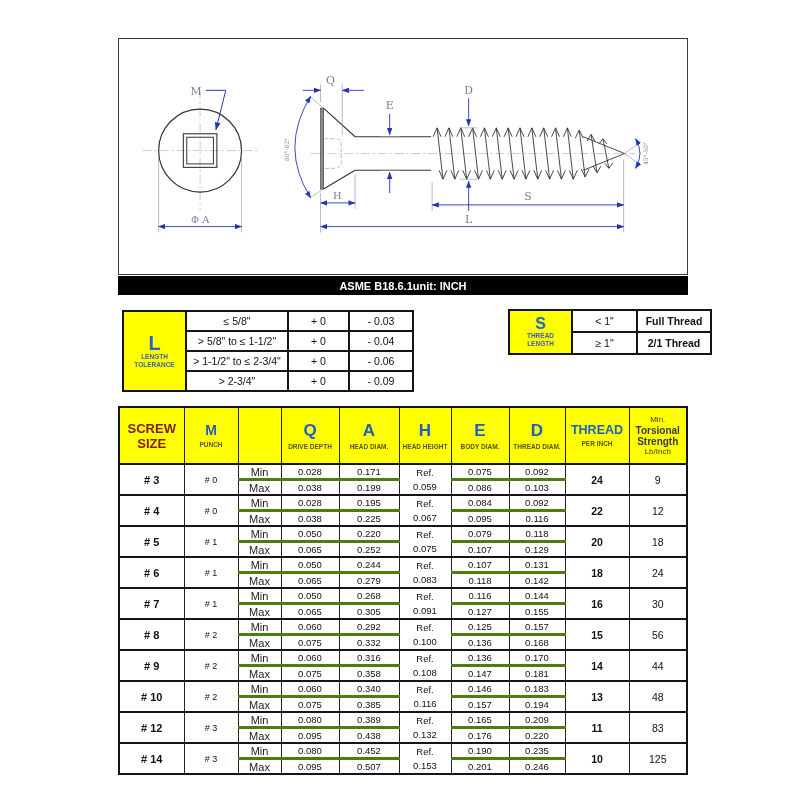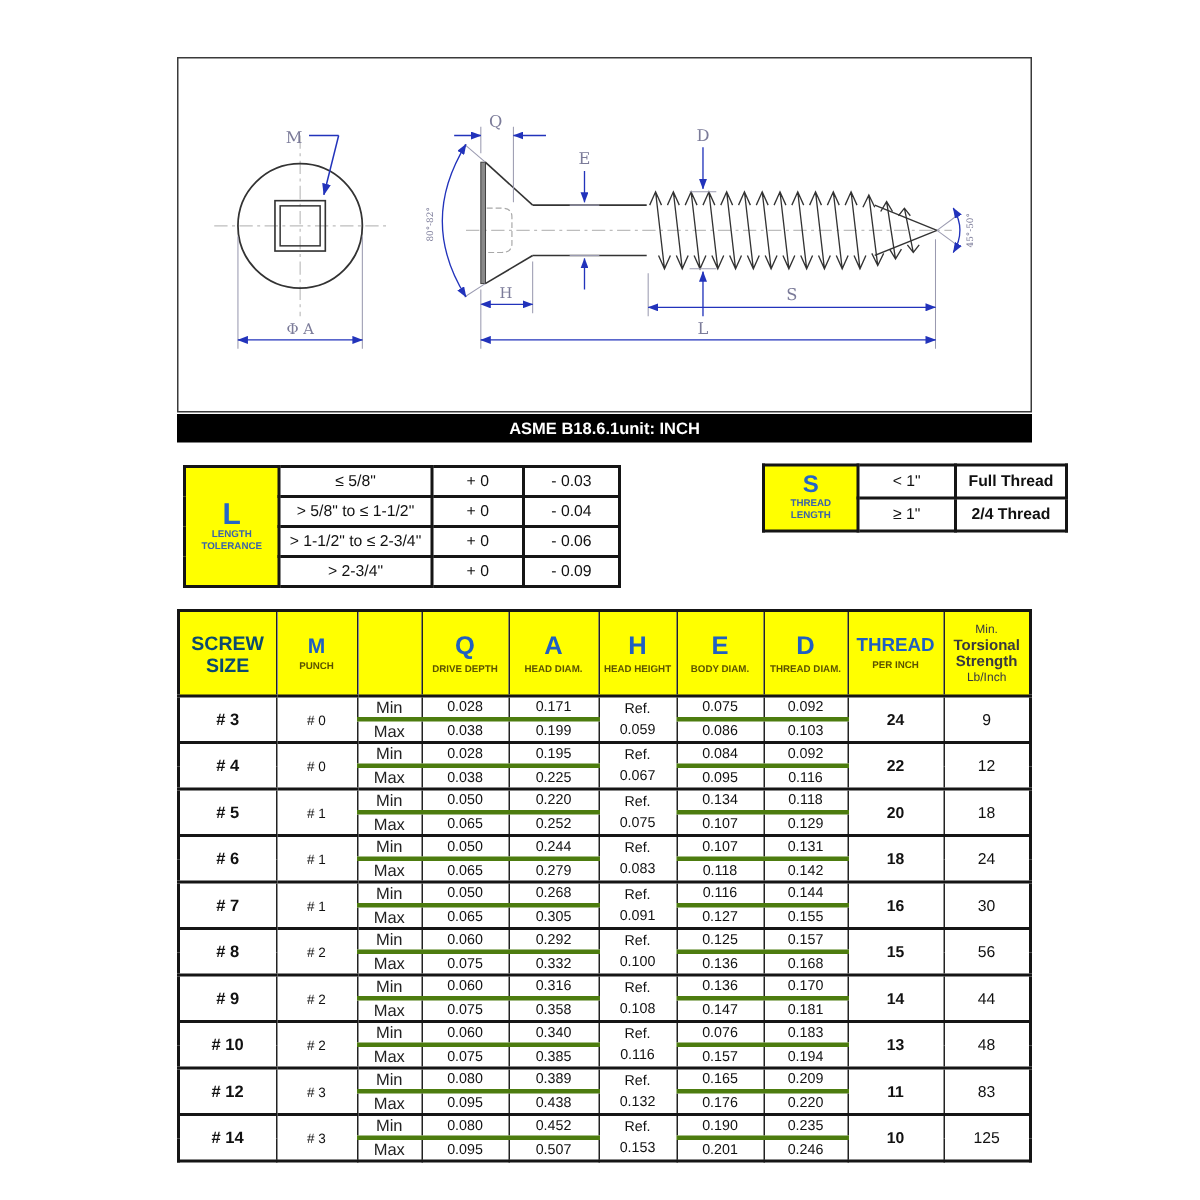--- a/index.html
+++ b/index.html
@@ -38,21 +38,21 @@
   .maintable{position:absolute;left:118px;top:406px;}
   table.spec{border-collapse:collapse;table-layout:fixed;width:570px;background:#fff;}
   table.spec th,table.spec td{border:1px solid #222;padding:0;text-align:center;
                               vertical-align:middle;overflow:hidden;}
   table.spec{border:2px solid #151515;}
   table.spec th{height:55px;background:#ffff00;}
   th.white{background:#fff;}
   .hsym{color:#1f5fc2;font-weight:bold;font-size:17px;line-height:19px;}
   .hsym.m{font-size:14px;line-height:16px;}
   .hsym.thr{font-size:12.5px;line-height:14px;}
-  .hbig{color:#0c4a6e;font-weight:bold;font-size:13px;line-height:15px;}
+  .hbig{color:#7f1d1d;font-weight:bold;font-size:13px;line-height:15px;}
   .hsub{color:#5c5400;font-weight:bold;font-size:6.5px;line-height:9px;margin-top:2px;}
   .str1{color:#38383f;font-weight:normal;font-size:8px;line-height:10px;}
   .str2{color:#38383f;font-weight:bold;font-size:10px;line-height:11px;}
   tr.rt td{height:13px;border-top:2px solid #151515;}
   tr.rb td{height:13px;border-top:3px solid #4d7c0f;}
   td.size{font-weight:bold;font-size:11px;}
   td.punch{font-size:9px;}
   td.mm{font-size:11px;color:#222;}
   td.val{font-size:9.5px;}
   td.href{font-size:9.5px;}
@@ -194,21 +194,21 @@
         <td class="ybox" rowspan="2">
           <div class="sym">S</div>
           <div class="nm">THREAD</div>
           <div class="nm">LENGTH</div>
         </td>
         <td class="cond">&lt; 1"</td>
         <td class="res">Full Thread</td>
       </tr>
       <tr>
         <td class="cond">≥ 1"</td>
-        <td class="res">2/4 Thread</td>
+        <td class="res">2/1 Thread</td>
       </tr>
     </tbody>
       </table>
   </div>
 
   <div class="maintable">
     <table class="spec">
       <colgroup>
         <col style="width:65px">
           <col style="width:54px">
@@ -314,21 +314,21 @@
   <tr class="rt">
     <td class="size" rowspan="2"># 5</td>
     <td class="punch" rowspan="2"># 1</td>
     <td class="mm">Min</td>
     <td class="val">0.050</td>
     <td class="val">0.220</td>
     <td class="href" rowspan="2">
       <div>Ref.</div>
       <div>0.075</div>
     </td>
-    <td class="val">0.134</td>
+    <td class="val">0.079</td>
     <td class="val">0.118</td>
     <td class="tpi" rowspan="2">20</td>
     <td class="str" rowspan="2">18</td>
   </tr>
   <tr class="rb">
     <td class="mm">Max</td>
     <td class="val">0.065</td>
     <td class="val">0.252</td>
     <td class="val">0.107</td>
     <td class="val">0.129</td>
@@ -429,21 +429,21 @@
   <tr class="rt">
     <td class="size" rowspan="2"># 10</td>
     <td class="punch" rowspan="2"># 2</td>
     <td class="mm">Min</td>
     <td class="val">0.060</td>
     <td class="val">0.340</td>
     <td class="href" rowspan="2">
       <div>Ref.</div>
       <div>0.116</div>
     </td>
-    <td class="val">0.076</td>
+    <td class="val">0.146</td>
     <td class="val">0.183</td>
     <td class="tpi" rowspan="2">13</td>
     <td class="str" rowspan="2">48</td>
   </tr>
   <tr class="rb">
     <td class="mm">Max</td>
     <td class="val">0.075</td>
     <td class="val">0.385</td>
     <td class="val">0.157</td>
     <td class="val">0.194</td>

